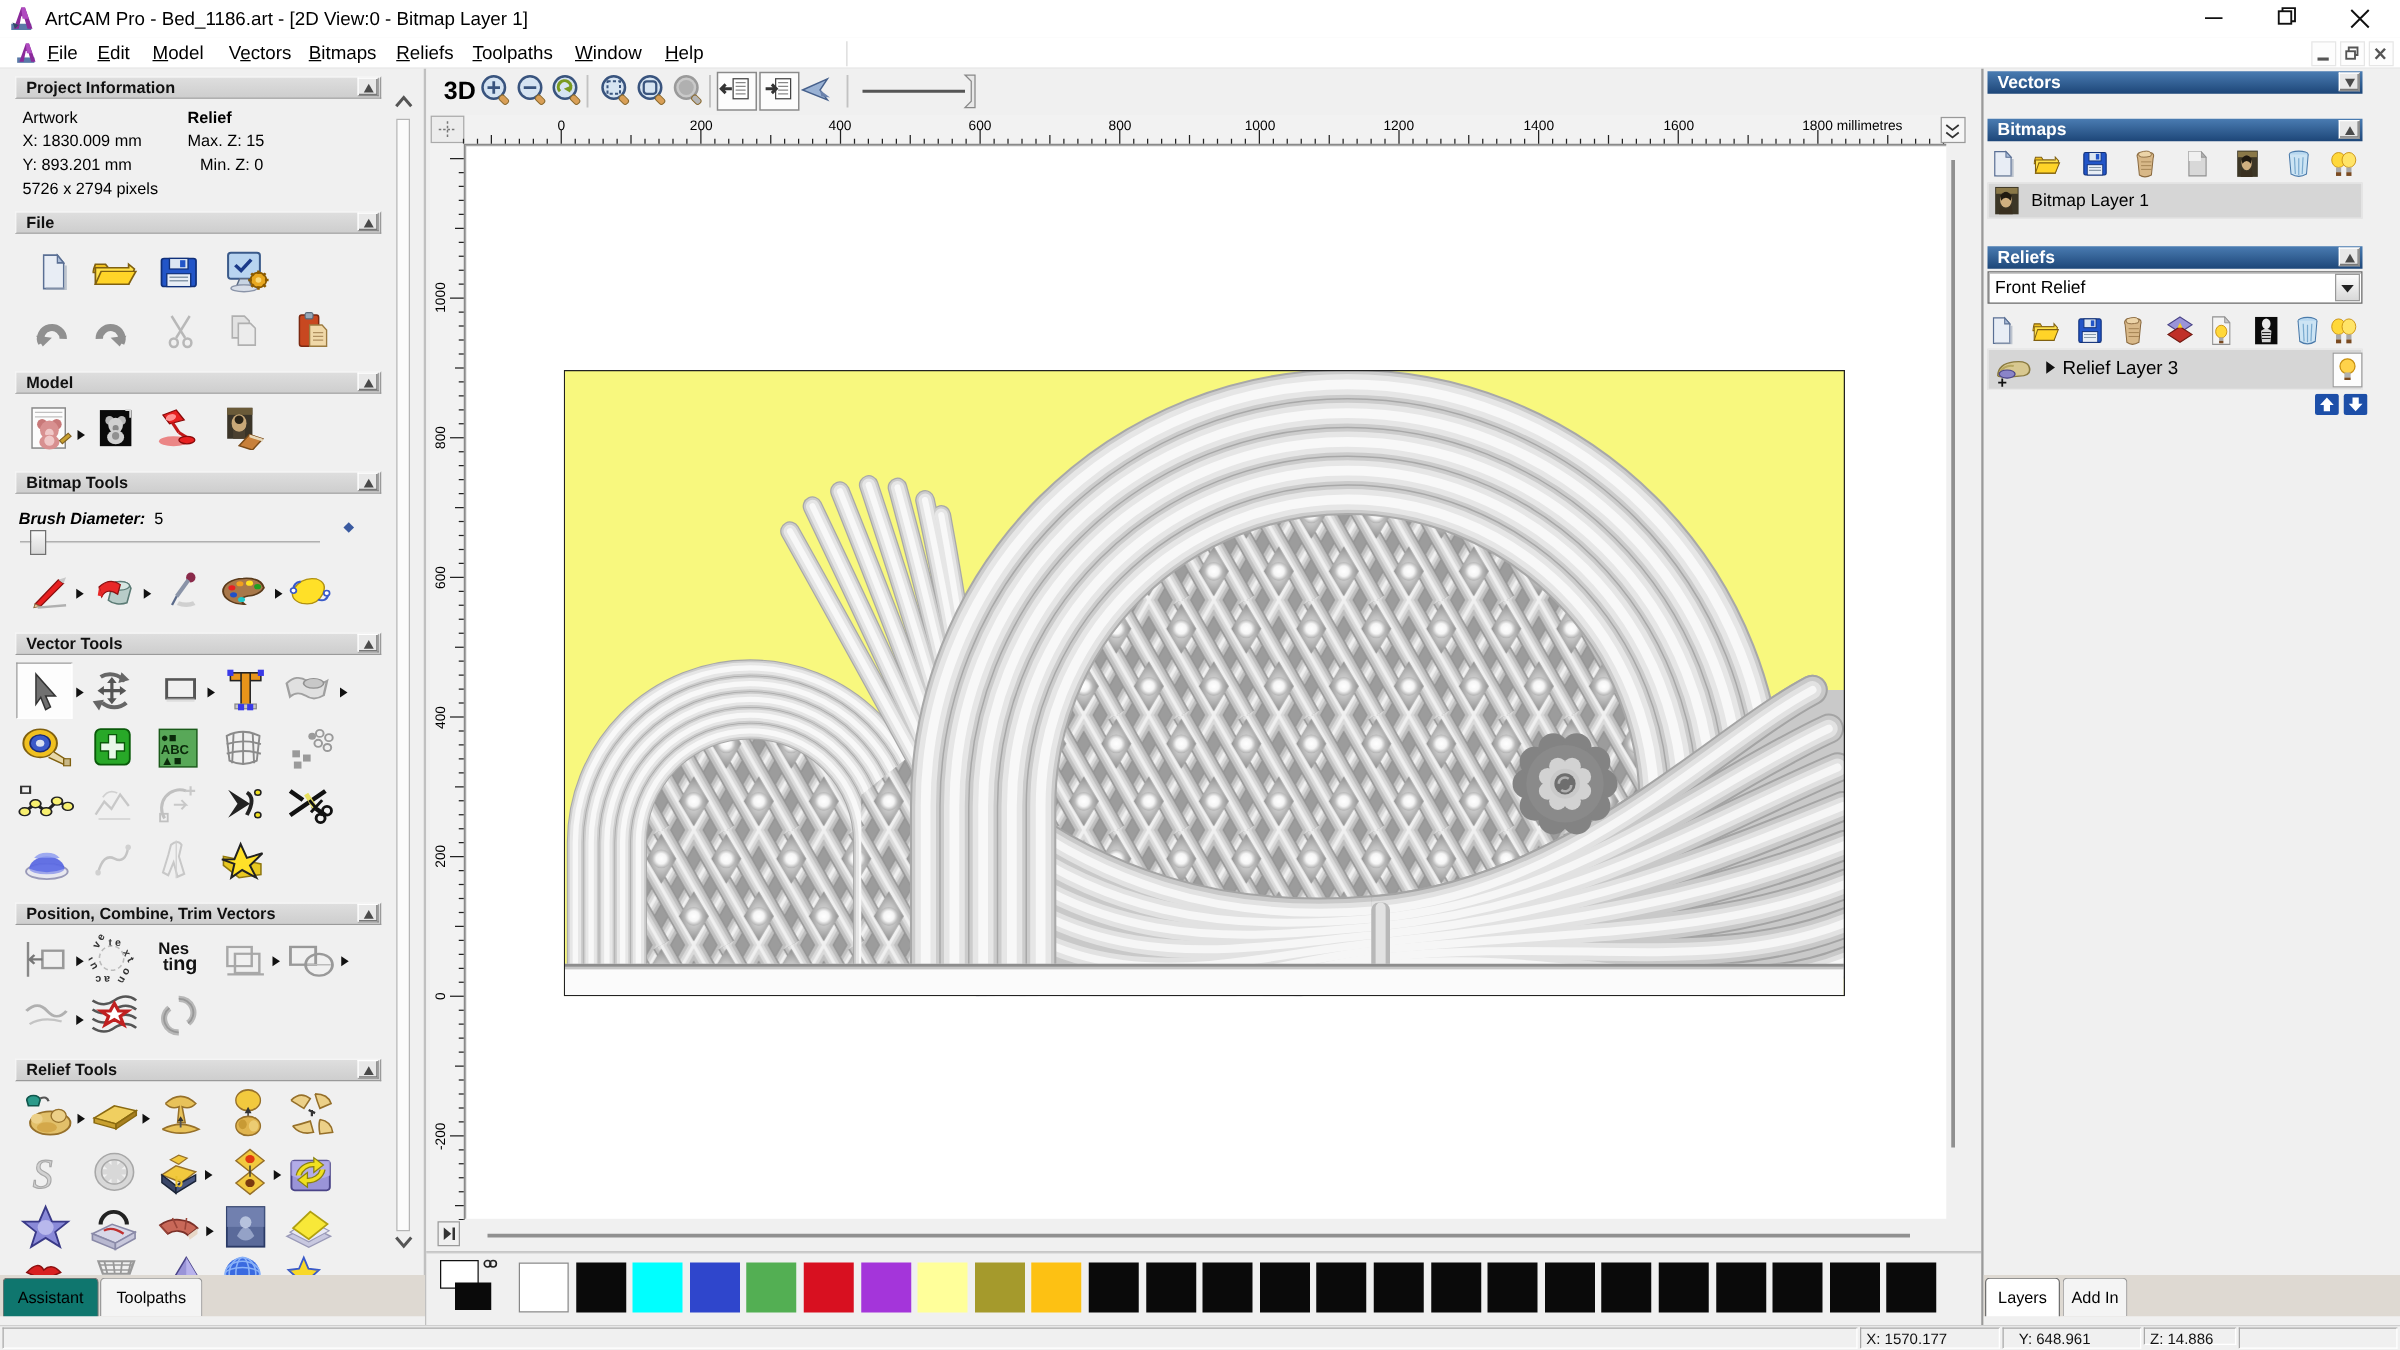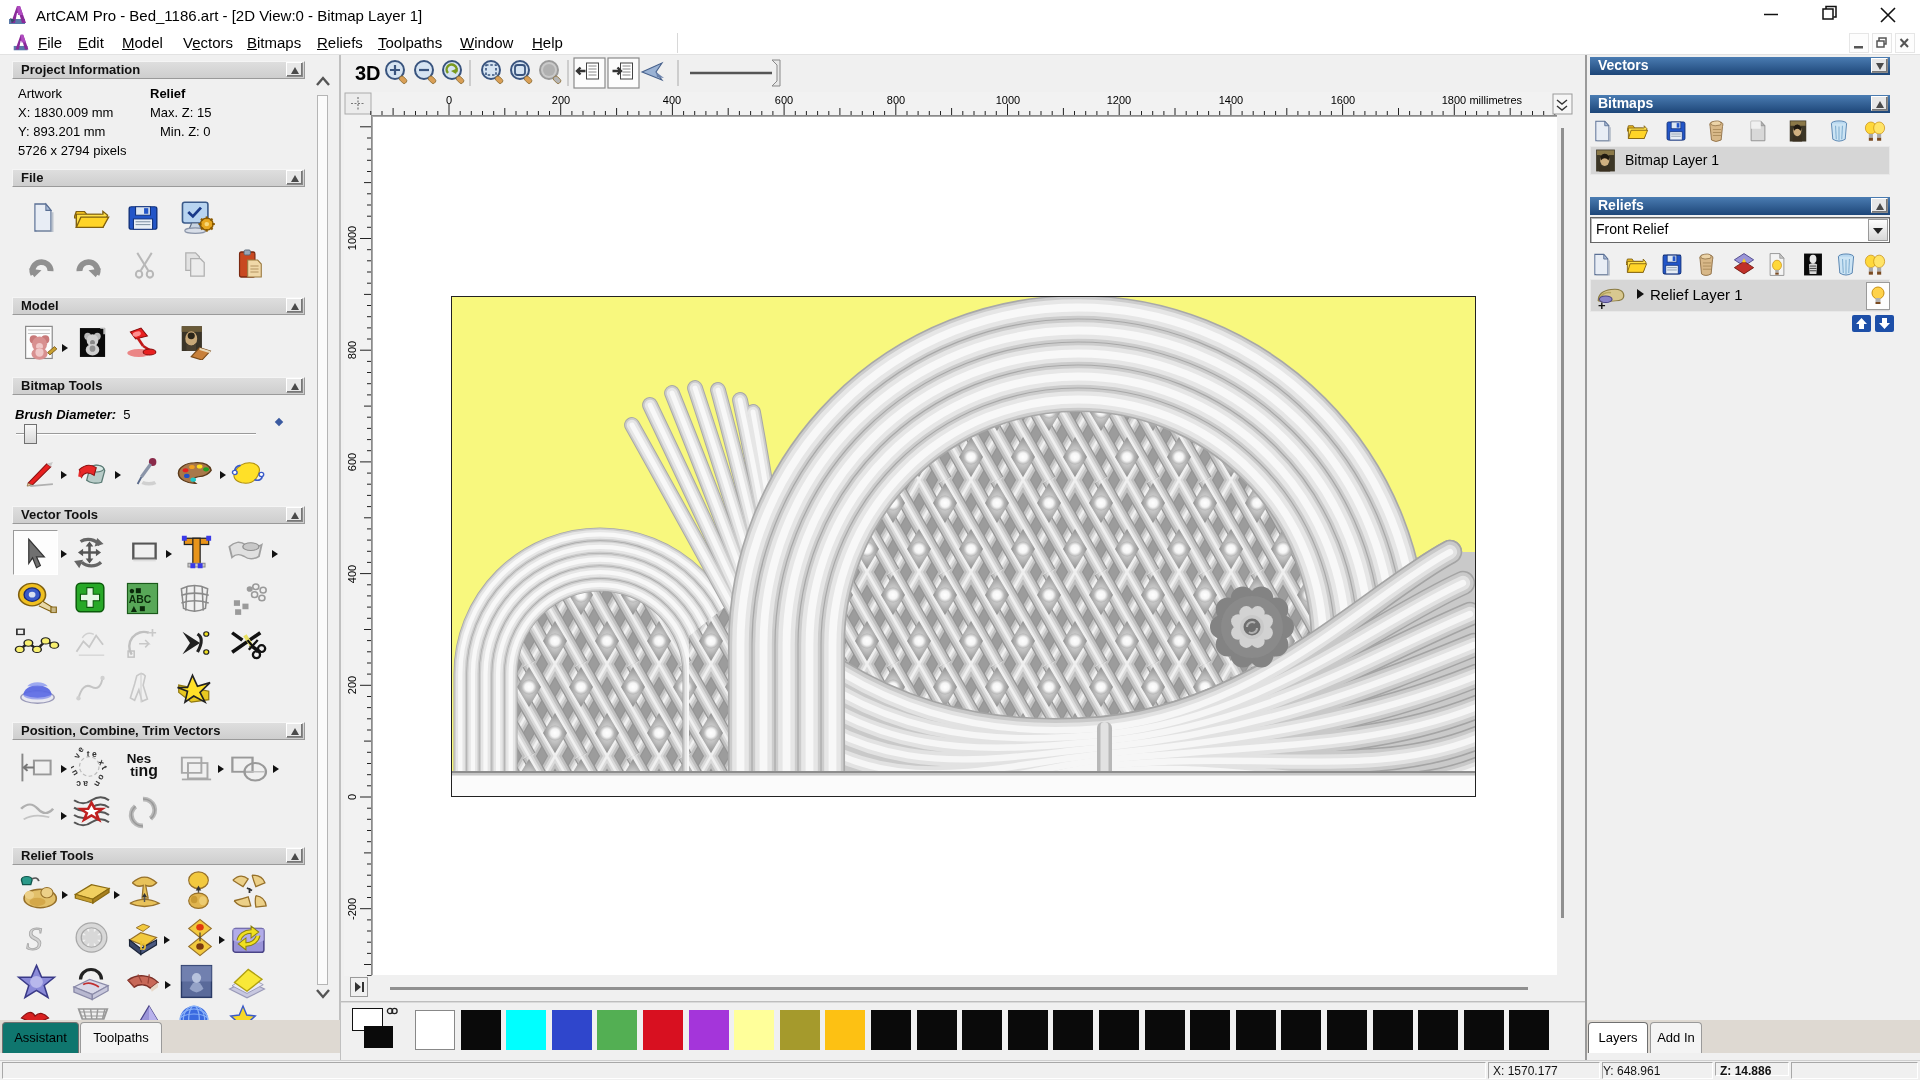--- a/index.html
+++ b/index.html
@@ -1265,34 +1265,34 @@
 <div style="position:absolute;left:1590px;top:279px;width:300px;height:33px;background:#d6d6d6;border:1px solid #e8e8e8;"></div>
 <svg style="position:absolute;left:1594px;top:283px" width="34" height="26" viewBox="0 0 32 32" preserveAspectRatio="none">
     <path d="M4 22 q0 -12 12 -14 q12 -2 12 8 q0 6 -8 6 q-12 2 -16 0" fill="#d8c890" stroke="#8a7a40" stroke-width="1.2"></path>
     <path d="M6 20 a8 8 0 0 1 10 -8" fill="none" stroke="#b8a860" stroke-width="2"></path>
     <ellipse cx="11" cy="20" rx="6" ry="4" fill="#8a84c8" stroke="#4a4488" stroke-width="1"></ellipse>
   </svg>
 <div style="position:absolute;left:1598px;top:298px;font-size:13px;font-weight:bold;color:#111;">+</div>
 <svg style="position:absolute;left:1634px;top:287px" width="12" height="14">
     <path d="M3 2 L10 7 L3 12 Z" fill="#111"></path>
   </svg>
-<div style="position:absolute;left:1650px;top:286px;font-size:15px;color:#000;">Relief Layer 1</div>
+<div style="position:absolute;left:1650px;top:286px;font-size:15px;color:#000;">Relief Layer 3</div>
 <div style="position:absolute;left:1866px;top:282px;width:24px;height:28px;background:#fdfdfd;border:1px solid #9a9a9a;"></div>
 <svg style="position:absolute;left:1869px;top:285px" width="18" height="22" viewBox="0 0 18 22">
     <circle cx="9" cy="8" r="6" fill="#ffd24a" stroke="#c89010" stroke-width="1"></circle>
     <rect x="6.5" y="13" width="5" height="4" fill="#b0b0b0"></rect>
     <rect x="6.5" y="17" width="5" height="2" fill="#7a4a20"></rect>
   </svg>
 <svg style="position:absolute;left:1852px;top:315px" width="42" height="18" viewBox="0 0 42 18">
     <rect x="0" y="0" width="19" height="17" rx="2" fill="#1d4fa8"></rect>
     <path d="M9.5 3 L15 9 H12 V14 H7 V9 H4 Z" fill="#fff"></path>
     <rect x="23" y="0" width="19" height="17" rx="2" fill="#1d4fa8"></rect>
     <path d="M32.5 14 L27 8 H30 V3 H35 V8 H38 Z" fill="#fff"></path>
   </svg>
 <div style="position:absolute;left:1587px;top:1020px;width:333px;height:40px;background:#ded9d2;"></div>
 <div style="position:absolute;left:1588px;top:1022px;width:60px;height:32px;background:#fff;border:1px solid #707070;border-bottom:none;border-radius:4px 4px 0 0;font-size:13px;color:#000000;text-align:center;line-height:29px;">Layers</div>
 <div style="position:absolute;left:1650px;top:1022px;width:52px;height:31px;background:#f4f4f4;border:1px solid #9a9a9a;border-bottom:none;border-radius:4px 4px 0 0;font-size:13px;color:#000;text-align:center;line-height:29px;">Add In</div>
 <div style="position:absolute;left:1587px;top:1053px;width:333px;height:7px;background:#f0f0f0;"></div>
 <div style="position:absolute;left:0px;top:1060px;width:1920px;height:20px;background:#f0f0f0;border-top:1px solid #cfcfcf;"></div>
 <div class="sunk" style="position:absolute;left:2px;top:1062px;width:1484px;height:17px;"></div>
 <div class="sunk" style="position:absolute;left:1488px;top:1062px;width:112px;height:17px;padding:1px 0 0 4px;">X: 1570.177</div>
-<div class="sunk" style="position:absolute;left:1602px;top:1062px;width:111px;height:17px;padding:1px 0 0 0;">Y: 648.961</div>
-<div class="sunk" style="position:absolute;left:1715px;top:1062px;width:74px;height:14px;padding:1px 0 0 4px;font-weight:bold;">Z: 14.886</div>
+<div class="sunk" style="position:absolute;left:1602px;top:1062px;width:111px;height:17px;padding:1px 0 0 12px;">Y: 648.961</div>
+<div class="sunk" style="position:absolute;left:1715px;top:1062px;width:74px;height:14px;padding:1px 0 0 4px;">Z: 14.886</div>
 <div class="sunk" style="position:absolute;left:1791px;top:1062px;width:127px;height:17px;"></div>
 </body></html>

